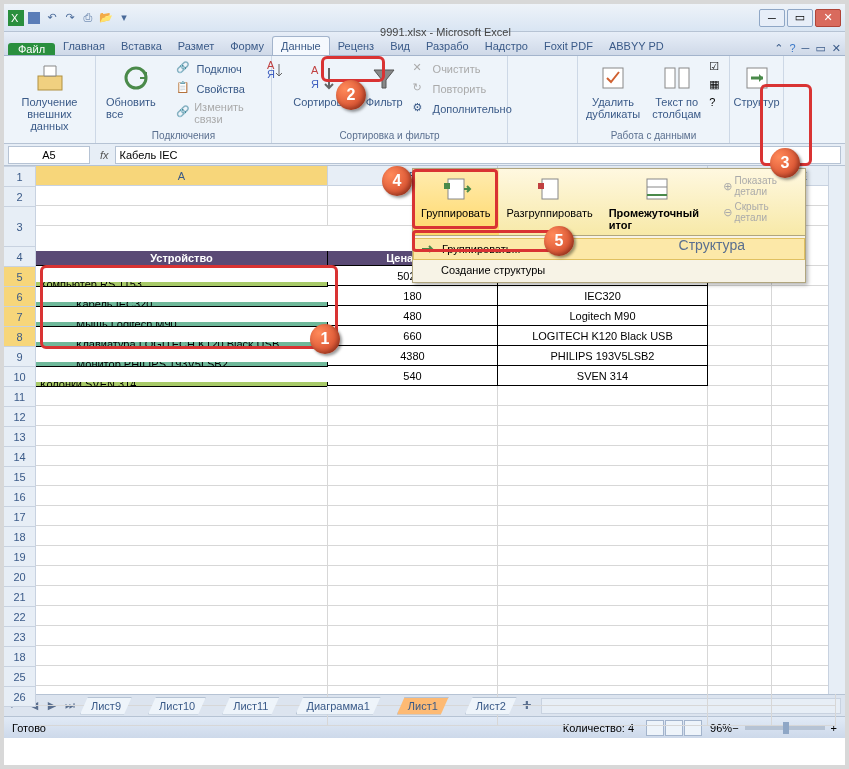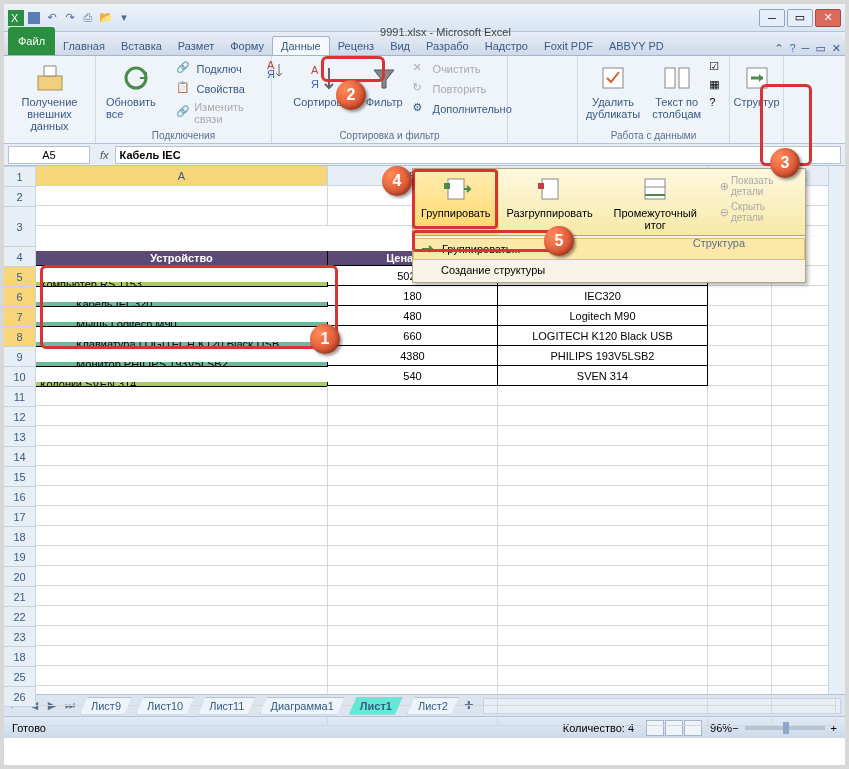--- a/index.html
+++ b/index.html
@@ -6,36 +6,36 @@
 body{background:#fff;width:849px;height:769px;border:4px solid #d8d8d8;position:relative;overflow:hidden;}
 .titlebar{height:28px;background:linear-gradient(#eef3f9,#d9e5f3);display:flex;align-items:center;padding:0 4px;border-bottom:1px solid #b6c3d4;}
 .qat{display:flex;gap:2px;align-items:center;}
 .qat .icon{width:16px;height:16px;display:flex;align-items:center;justify-content:center;color:#4a6a99;}
 .title-text{flex:1;text-align:center;color:#444;margin-top:29px;}
 .winbtns{display:flex;gap:2px;}
 .winbtn{width:26px;height:18px;border:1px solid #8fa7c6;background:#e7eef8;display:flex;align-items:center;justify-content:center;border-radius:2px;}
 .winbtn.close{background:#d96a5d;border-color:#b04438;color:#fff;}
 .tabs{height:24px;background:linear-gradient(#e7eef8,#cfd9e8);display:flex;align-items:flex-end;padding:0 4px;border-bottom:1px solid #a3b4cc;}
 .tab{padding:3px 8px;color:#3a5a88;cursor:pointer;}
-.tab.file{background:#2a8f3e;color:#fff;border-radius:3px 3px 0 0;padding:8px 10px;}
+.tab.file{background:#2a8f3e;color:#fff;border-radius:3px 3px 0 0;padding:0 10px;}
 .tab.active{background:#f5f9fe;border:1px solid #a3b4cc;border-bottom:none;border-radius:3px 3px 0 0;}
 .tabs .right{margin-left:auto;display:flex;gap:6px;color:#3a5a88;}
 .ribbon{height:88px;background:#eef4fa;border-bottom:1px solid #b6c3d4;display:flex;position:relative;}
 .group{border-right:1px solid #cdd8e6;padding:4px 6px 2px 6px;display:flex;flex-direction:column;align-items:center;justify-content:space-between;}
 .group-title{font-size:10px;color:#5a6f8f;text-align:center;margin-top:auto;padding-top:2px;}
 .btn-big{display:flex;flex-direction:column;align-items:center;gap:2px;color:#3a5a88;padding:2px 4px;}
 .btn-big .icon{width:32px;height:32px;}
 .btn-small{display:flex;align-items:center;gap:4px;color:#3a5a88;padding:1px 2px;}
 .btn-small .icon{width:16px;height:16px;}
 .stack{display:flex;flex-direction:column;gap:2px;}
 .row{display:flex;gap:4px;}
 .namebox-row{height:22px;background:#e7eef6;border-bottom:1px solid #b6c3d4;display:flex;align-items:center;}
 .namebox{width:82px;border:1px solid #b6c3d4;background:#fff;padding:2px 4px;margin:0 4px;text-align:center;}
 .fx{padding:0 6px;color:#555;font-style:italic;}
-.formula{flex:1;border:1px solid #b6c3d4;background:#fff;padding:2px 4px;margin-right:4px;font-weight:bold;}
+.formula{flex:1;border:1px solid #b6c3d4;background:#fff;padding:2px 4px;margin-right:4px;}
 .sheet-area{position:relative;display:flex;height:528px;}
 .rowhdrs{width:32px;background:#e7eef6;}
 .rowhdr{height:20px;border-bottom:1px solid #c8d2e0;border-right:1px solid #c8d2e0;display:flex;align-items:center;justify-content:center;color:#3a5a88;}
 .rowhdr.tall{height:40px;}
 .rowhdr.sel{background:#f7d67a;}
 .grid{flex:1;position:relative;}
 .colhdrs{display:flex;height:20px;}
 .colhdr{border-bottom:1px solid #c8d2e0;border-right:1px solid #c8d2e0;background:#e7eef6;display:flex;align-items:center;justify-content:center;color:#3a5a88;}
 .colhdr.sel{background:#f7d67a;}
 .cA{width:292px;} .cB{width:170px;} .cC{width:210px;} .cD{width:64px;} .cE{width:64px;}
@@ -43,41 +43,41 @@
 .gridrow.tall{height:40px;}
 .cell{border-bottom:1px solid #d7d7d7;border-right:1px solid #d7d7d7;padding:2px 4px;display:flex;align-items:center;overflow:hidden;white-space:nowrap;}
 .hdr-cell{background:#5a4a75;color:#fff;font-weight:bold;justify-content:center;border-color:#000;margin-top:25px;}
 .data-cell{border-color:#000;}
 .dev{background:#a8ca68;margin-top:16px;}
 .dev.sel{background:#6fb89a;padding-left:40px;}
 .center{justify-content:center;}
 .sheet-tabs{height:22px;background:#dce4ef;border-top:1px solid #b6c3d4;display:flex;align-items:center;padding:0 4px;gap:2px;}
 .nav-btn{width:16px;height:16px;display:flex;align-items:center;justify-content:center;color:#5a6f8f;}
 .stab{padding:2px 10px;background:#eef4fa;border:1px solid #b6c3d4;color:#3a5a88;clip-path:polygon(8px 0,100% 0,calc(100% - 8px) 100%,0 100%);}
-.stab.active{background:#5eead4;font-weight:bold;}
+.stab.active{background:#fdba74;font-weight:normal;}
 .statusbar{height:22px;background:linear-gradient(#e1eaf6,#cdd9ea);border-top:1px solid #b6c3d4;display:flex;align-items:center;padding:0 8px;}
 .statusbar .spacer{flex:1;}
 .zoom-ctrl{display:flex;align-items:center;gap:6px;}
 .slider{width:80px;height:4px;background:#b6c3d4;position:relative;}
 .slider::after{content:"";position:absolute;left:38px;top:-4px;width:6px;height:12px;background:#8fa7c6;}
 .view-btns{display:flex;gap:1px;margin-right:8px;}
 .view-btn{width:18px;height:16px;border:1px solid #a3b4cc;background:#eef4fa;}
 .callout{position:absolute;border:3px solid #d93333;border-radius:6px;pointer-events:none;z-index:50;}
 .badge{position:absolute;width:30px;height:30px;border-radius:50%;background:radial-gradient(circle at 30% 30%,#ff8a5a,#c73a20);box-shadow:inset -2px -2px 4px rgba(0,0,0,.3),2px 2px 3px rgba(0,0,0,.4);color:#fff;font-weight:bold;font-size:16px;display:flex;align-items:center;justify-content:center;z-index:60;}
 .dropdown{position:absolute;background:#f7f3e6;border:1px solid #b0a57e;box-shadow:2px 2px 4px rgba(0,0,0,.3);z-index:40;}
 .dd-section{background:linear-gradient(#fff8e0,#f7e9a8);border-bottom:1px solid #b0a57e;display:flex;}
 .dd-btn-main{display:flex;flex-direction:column;align-items:center;padding:4px 8px;gap:2px;}
 .dd-btn-main .icon{width:32px;height:32px;}
 .dd-col-stack{display:flex;flex-direction:column;justify-content:flex-start;}
 .dd-col{display:flex;flex-direction:column;align-items:center;padding:4px 8px;gap:2px;}
 .dd-col.small{flex-direction:row;font-size:11px;padding:2px 6px;}
 .dd-item{padding:4px 24px 4px 28px;display:flex;align-items:center;gap:6px;position:relative;}
 .dd-item .mini-icon{position:absolute;left:6px;width:16px;height:16px;}
 .dd-item.highlight{background:#fce8a8;border:1px solid #e0c060;}
-.dd-label{font-size:11px;color:#5a6f8f;text-align:right;}
+.dd-label{font-size:14px;color:#5a6f8f;text-align:right;}
 svg{display:block;}
 .corner{width:32px;height:20px;background:#e7eef6;border-bottom:1px solid #c8d2e0;border-right:1px solid #c8d2e0;}
 .scrollbar-v{position:absolute;right:0;top:0;width:17px;height:100%;background:#e7eef6;border-left:1px solid #c8d2e0;}
 .sh-bar{flex:1;background:#e7eef6;height:16px;border:1px solid #c8d2e0;margin-left:4px;}
 </style>
 </head>
 <body>
 
 <div class="titlebar">
   <div class="qat">
@@ -489,21 +489,21 @@
       </div>
   </div>
   <div class="scrollbar-v"></div>
 </div>
 
 <div class="sheet-tabs">
   <span class="nav-btn">⏮</span>
   <span class="nav-btn">◀</span>
   <span class="nav-btn">▶</span>
   <span class="nav-btn">⏭</span>
-  <div id="stabs" style="display:flex;gap:4px;justify-content:center;">
+  <div id="stabs" style="display:flex;gap:16px;justify-content:center;">
       <div class="stab">Лист9</div>
       <div class="stab">Лист10</div>
       <div class="stab">Лист11</div>
       <div class="stab">Диаграмма1</div>
       <div class="stab active">Лист1</div>
       <div class="stab">Лист2</div>
     </div>
   <span class="nav-btn">✚</span>
   <div class="sh-bar"></div>
 </div>
@@ -548,21 +548,21 @@
       <span>Разгруппировать</span>
     </div>
     <div class="dd-col">
       <span class="icon">
           <svg width="32" height="32">
             <rect x="6" y="6" width="20" height="20" fill="#fff" stroke="#888"></rect>
             <line x1="6" y1="14" x2="26" y2="14" stroke="#888"></line>
             <line x1="6" y1="22" x2="26" y2="22" stroke="#4a8a4a" stroke-width="2"></line>
           </svg>
         </span>
-      <span style="text-align:center;">Промежуточный итог</span>
+      <span style="font-weight:bold;">Промежуточный итог</span>
     </div>
     <div class="dd-col-stack" style="padding:4px;">
       <div class="dd-col small" style="color:#aaa;">
           <span>⊕</span>
           <span style="font-size:10px;">Показать детали</span>
         </div>
       <div class="dd-col small" style="color:#aaa;">
           <span>⊖</span>
           <span style="font-size:10px;">Скрыть детали</span>
         </div>

